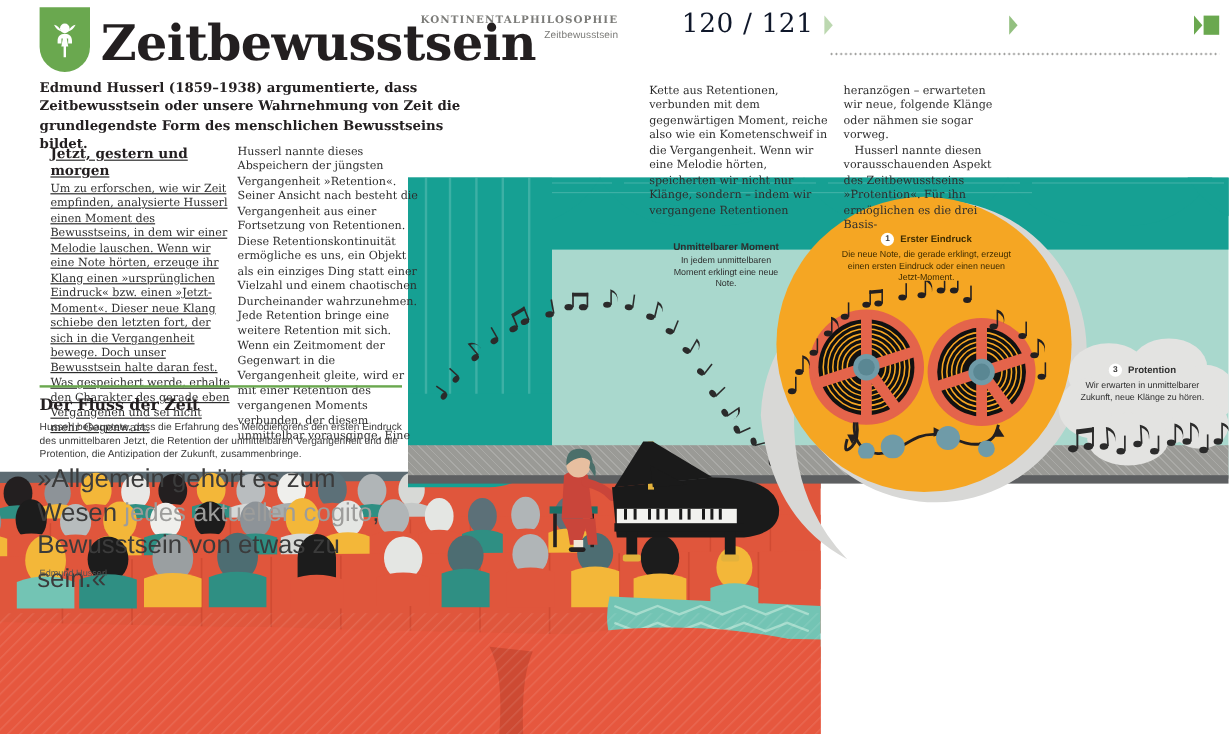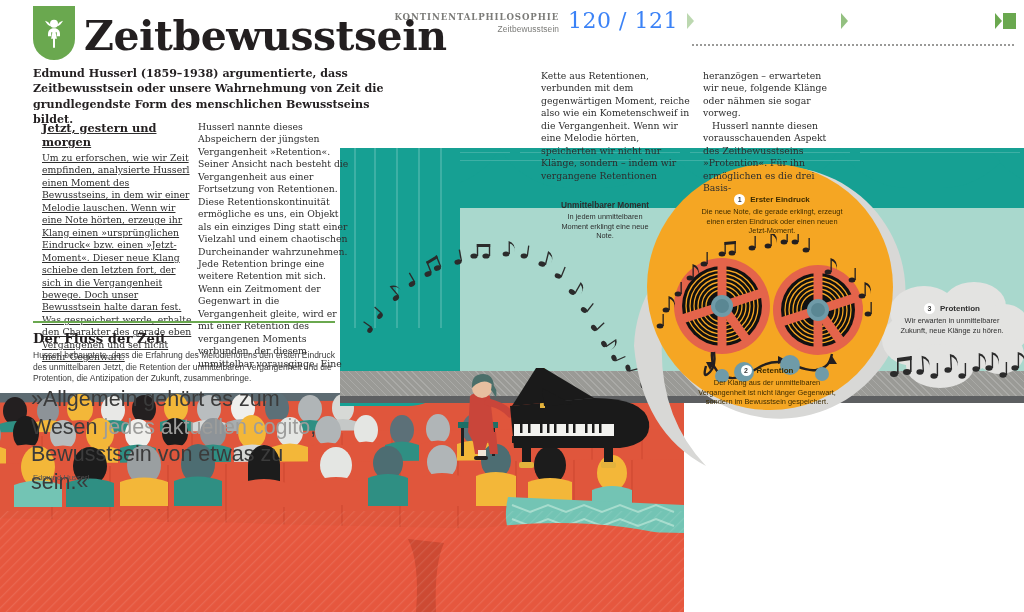--- a/index.html
+++ b/index.html
@@ -31,22 +31,23 @@
   .hdr-right { position: absolute; right: 8px; top: 9px; display:flex; align-items:flex-start; gap:9px; }
   .hdr-cat-wrap { text-align: right; padding-top: 3px; }
   .hdr-cat {
     font-family: "DejaVu Serif", serif;
     font-weight: 700; font-size: 8.6px; letter-spacing: 0.9px;
     color: #7b7b78;
   }
   .hdr-sub { font-size: 8.4px; color: #7b7b78; margin-top: 2px; letter-spacing:0.1px; }
   .hdr-pages {
     font-family: "DejaVu Serif", serif;
-    font-size: 22px; color: #3b82f6; letter-spacing: 0.5px; line-height: 1;
+    font-size: 22px; color: #0f172a; letter-spacing: 0.5px; line-height: 1;
     padding-top: 1px;
+    margin-left: 44px;
   }
   .hdr-chevrons { display:flex; align-items:center; gap:1px; padding-top:4px; }
   .chev { width:0; height:0; border-top:8px solid transparent; border-bottom:8px solid transparent; border-left:7px solid #6aa84f; }
   .chev.c1 { opacity:0.45; } .chev.c2 { opacity:0.72; }
   .chev-block { width:13px; height:16px; background:#6aa84f; }
 
   .hdr-dots {
     position:absolute; left:691px; top:44px; width:325px; height:2px;
     background-image: radial-gradient(circle, #9a9a98 0.8px, transparent 0.9px);
     background-size: 4px 2px;
@@ -560,27 +561,20 @@
         <span>Erster Eindruck</span>
       </div>
       <div>Die neue Note, die gerade erklingt, erzeugt einen ersten Eindruck oder einen neuen Jetzt-Moment.</div>
     </div>
 
     <div class="callout co-unmittelbar">
       <div class="ttl">Unmittelbarer Moment</div>
       <div>In jedem unmittelbaren Moment erklingt eine neue Note.</div>
     </div>
 
-    <div class="callout co-2">
-      <div class="ttl">
-        <span class="numbadge">2</span>
-        <span>Retention</span>
-      </div>
-      <div>Der Klang aus der unmittelbaren Vergangenheit ist nicht länger Gegenwart, sondern im Bewusstsein gespeichert.</div>
-    </div>
 
     <div class="callout co-3">
       <div class="ttl">
         <span class="numbadge" style="background:#fff;">3</span>
         <span>Protention</span>
       </div>
       <div>Wir erwarten in unmittelbarer Zukunft, neue Klänge zu hören.</div>
     </div>
 
   </div>

